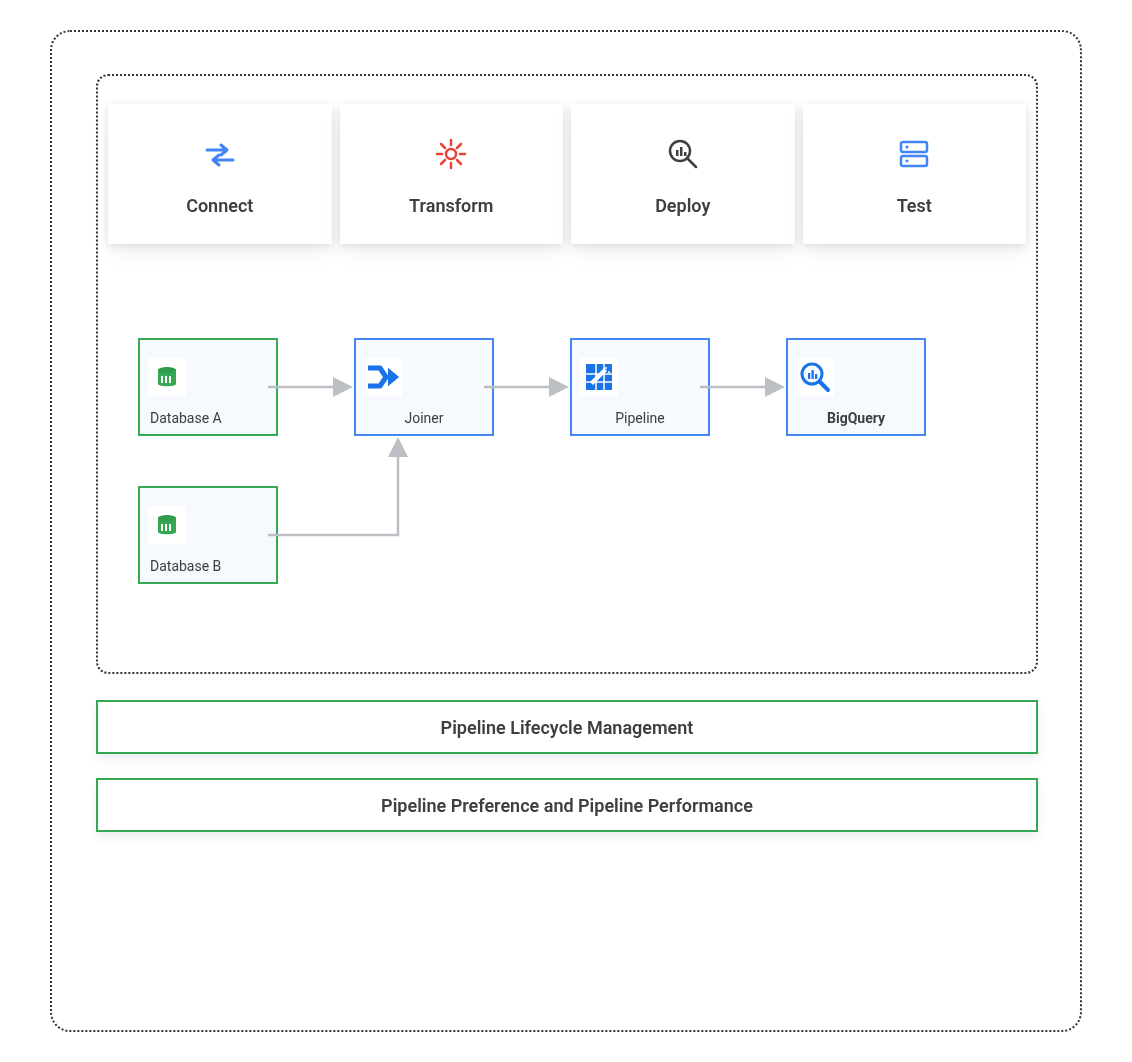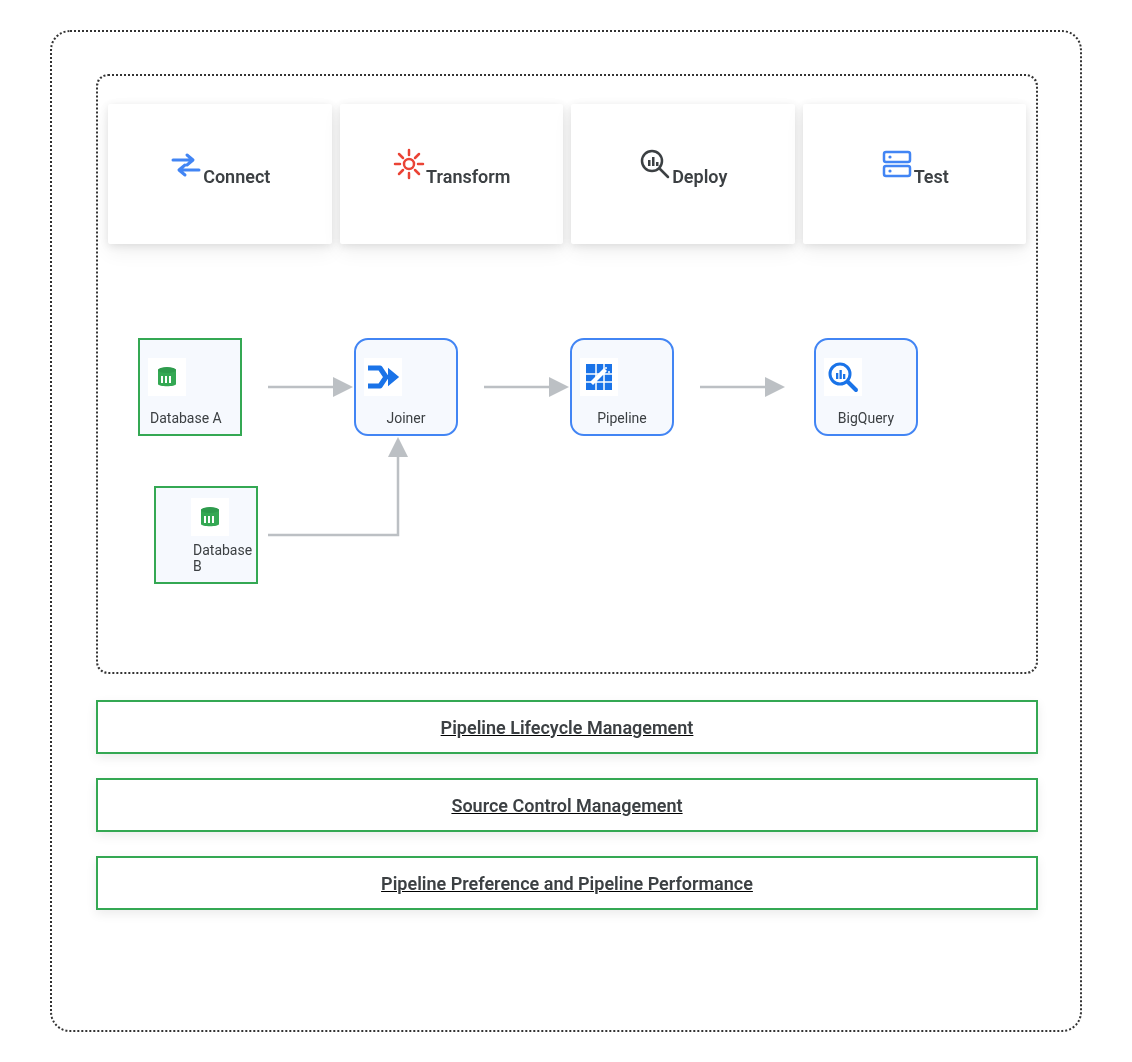--- a/index.html
+++ b/index.html
@@ -35,21 +35,21 @@
     width: 918px;
     display: flex;
     gap: 8px;
   }
   .stage-card {
     flex: 1;
     background: #fff;
     box-shadow: 0 2px 8px rgba(0,0,0,0.10), 0 8px 20px rgba(0,0,0,0.06);
     border-radius: 2px;
     display: flex;
-    flex-direction: row;
+    flex-direction: column;
     align-items: center;
     justify-content: center;
     padding: 26px 0 22px 0;
     min-height: 140px;
   }
   .stage-icon {
     width: 34px;
     height: 34px;
     display: flex;
     align-items: center;
@@ -62,29 +62,29 @@
     color: #3c4043;
   }
   
   .pipeline {
     position: absolute;
     left: 138px;
     top: 338px;
   }
   .node {
     position: absolute;
-    width: 104px;
+    width: 140px;
     height: 98px;
     background: #f6f9fe;
     border: 2px solid;
     display: flex;
     flex-direction: column;
   }
   .node-green { border-color: #34a853; }
-  .node-blue  { border-color: #4285f4; border-radius: 14px; }
+  .node-blue  { border-color: #4285f4; }
   .node .icon-wrap {
     flex: 1;
     display: flex;
     align-items: center;
     padding-left: 8px;
     padding-top: 4px;
   }
   .node .icon-box {
     width: 38px;
     height: 38px;
@@ -109,21 +109,20 @@
   }
   
   .bars {
     position: absolute;
     left: 96px;
     top: 700px;
     width: 942px;
     display: flex;
     flex-direction: column;
     gap: 24px;
-    text-decoration: underline;
   }
   .bar {
     height: 54px;
     border: 2px solid #34a853;
     background: #fff;
     box-shadow: 0 4px 10px rgba(0,0,0,0.08);
     display: flex;
     align-items: center;
     justify-content: center;
     font-size: 18px;
@@ -200,21 +199,21 @@
         <ellipse cx="13" cy="6" rx="9" ry="3" fill="#2e9b4d"></ellipse>
         <rect x="7" y="12" width="2" height="7" fill="#fff"></rect>
         <rect x="11" y="12" width="2" height="7" fill="#fff"></rect>
         <rect x="15" y="12" width="2" height="7" fill="#fff"></rect>
       </svg>
     </div>
       </div>
     <div class="label">Database A</div>
   </div>
 
-  <div class="node node-green" style="left:16px; top:148px;padding-left:27px;">
+  <div class="node node-green" style="left:0px; top:148px;">
     <div class="icon-wrap">
         <div class="icon-box">
       <svg width="26" height="26" viewBox="0 0 26 26">
         <path d="M4 6 C4 3 22 3 22 6 L22 20 C22 23 4 23 4 20 Z" fill="#34a853"></path>
         <ellipse cx="13" cy="6" rx="9" ry="3" fill="#2e9b4d"></ellipse>
         <rect x="7" y="12" width="2" height="7" fill="#fff"></rect>
         <rect x="11" y="12" width="2" height="7" fill="#fff"></rect>
         <rect x="15" y="12" width="2" height="7" fill="#fff"></rect>
       </svg>
     </div>
@@ -245,21 +244,21 @@
         <line x1="20" y1="2" x2="20" y2="28" stroke="#fff" stroke-width="1.5"></line>
         <path d="M6 20 L20 6 L23 9 L9 23 Z" fill="#fff"></path>
         <circle cx="22" cy="6" r="1" fill="#fff"></circle>
             <circle cx="25" cy="10" r="1" fill="#fff"></circle>
       </svg>
     </div>
       </div>
     <div class="label">Pipeline</div>
   </div>
 
-  <div class="node node-blue" style="left:676px; top:0px;">
+  <div class="node node-blue" style="left:648px; top:0px;font-weight:bold;">
     <div class="icon-wrap">
         <div class="icon-box">
       <svg width="32" height="32" viewBox="0 0 32 32">
         <circle cx="13" cy="13" r="10" fill="none" stroke="#1a73e8" stroke-width="3"></circle>
         <line x1="21" y1="21" x2="29" y2="29" stroke="#1a73e8" stroke-width="4" stroke-linecap="round"></line>
         <rect x="9" y="12" width="2.3" height="6" fill="#1a73e8"></rect>
         <rect x="12.5" y="9" width="2.3" height="9" fill="#1a73e8"></rect>
         <rect x="16" y="13" width="2.3" height="5" fill="#1a73e8"></rect>
       </svg>
     </div>
@@ -276,15 +275,14 @@
     </marker>
   </defs>
   <line x1="130" y1="49" x2="210" y2="49" stroke="#bcc0c4" stroke-width="2.5" marker-end="url(#arrowhead)"></line>
   <path d="M130 197 L260 197 L260 104" fill="none" stroke="#bcc0c4" stroke-width="2.5" marker-end="url(#arrowhead)"></path>
   <line x1="346" y1="49" x2="426" y2="49" stroke="#bcc0c4" stroke-width="2.5" marker-end="url(#arrowhead)"></line>
   <line x1="562" y1="49" x2="642" y2="49" stroke="#bcc0c4" stroke-width="2.5" marker-end="url(#arrowhead)"></line>
 </svg>
 
 <div class="bars">
   <div class="bar">Pipeline Lifecycle Management</div>
-  <div class="bar">Source Control Management</div>
   <div class="bar">Pipeline Preference and Pipeline Performance</div>
 </div>
 
 </body></html>

